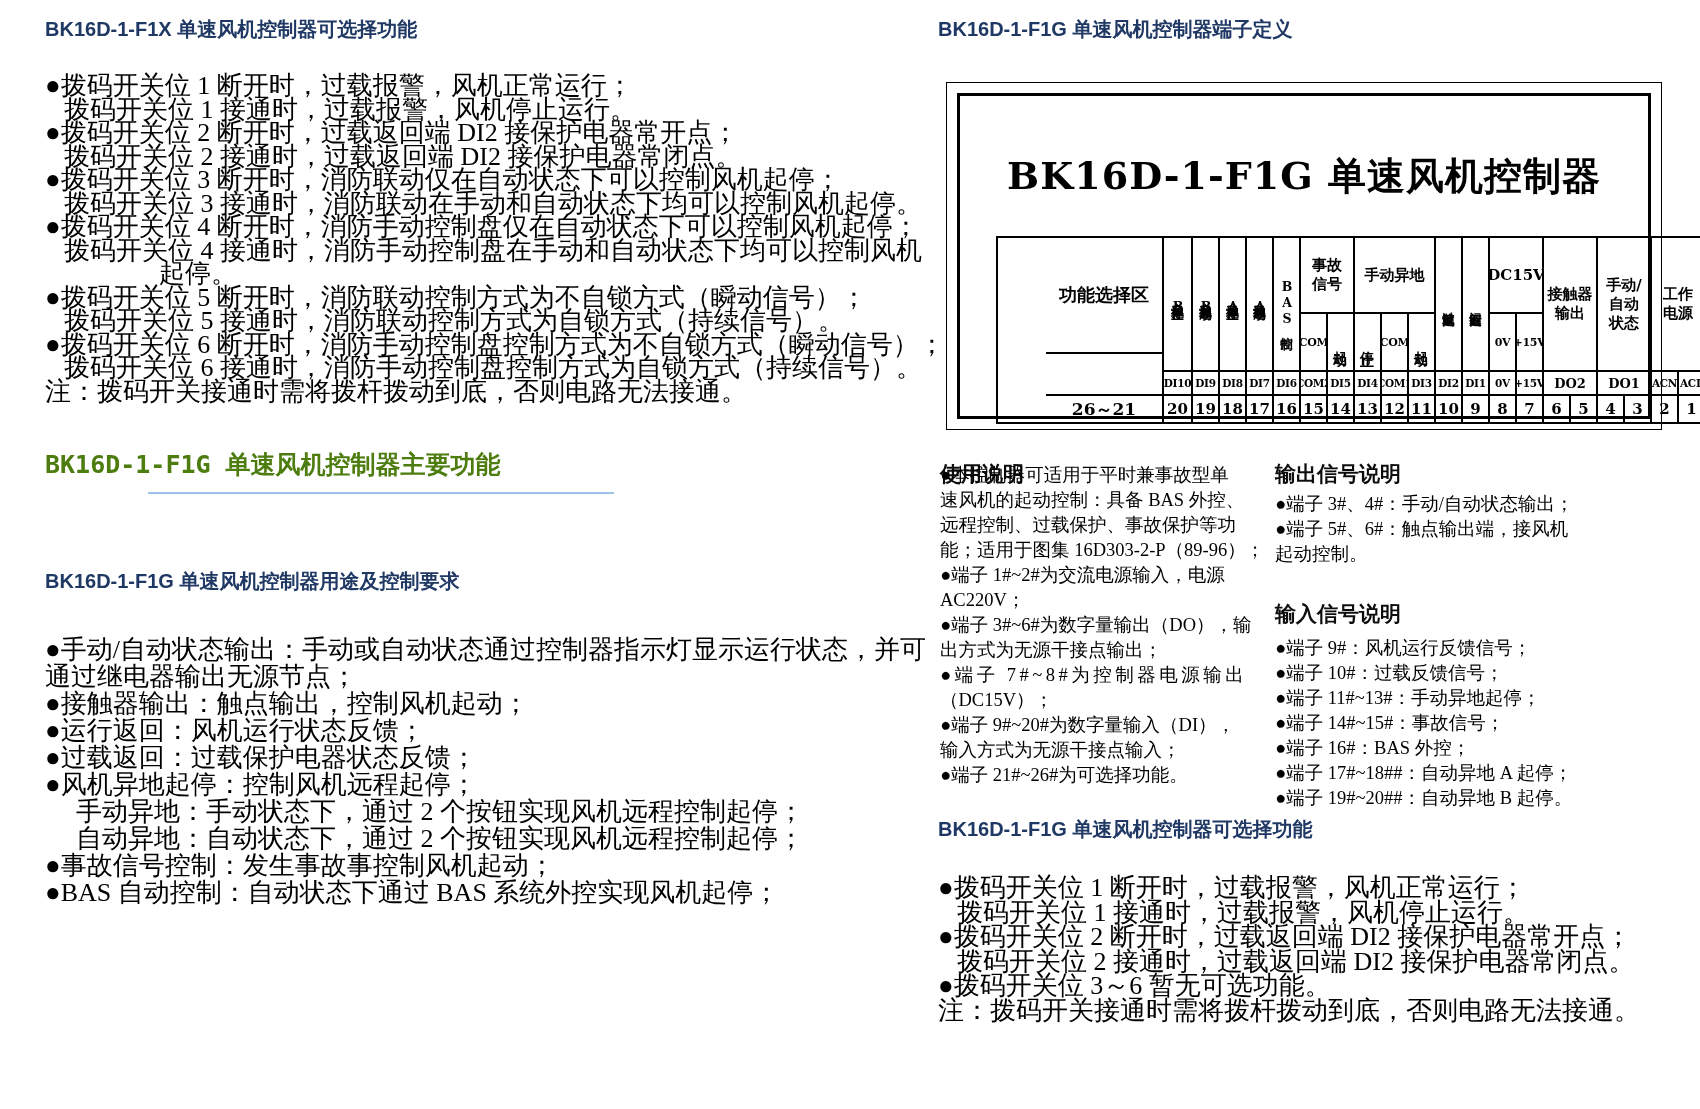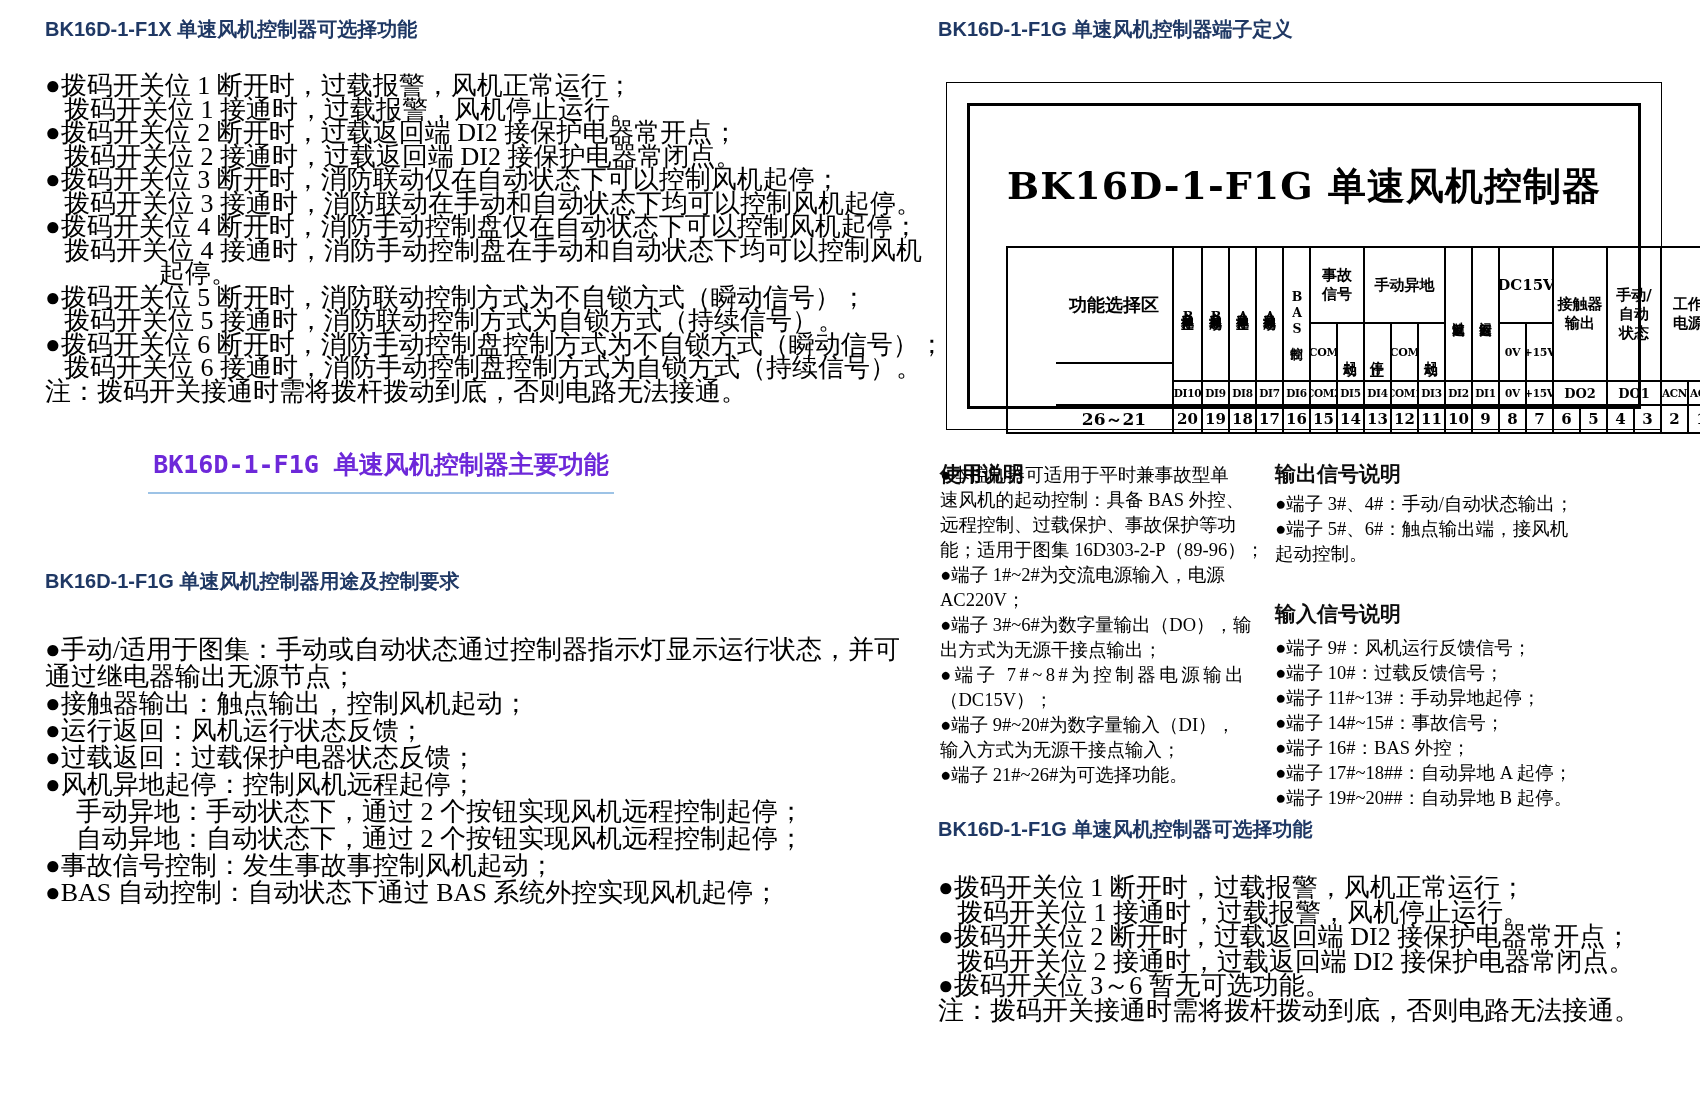--- a/index.html
+++ b/index.html
@@ -10,21 +10,21 @@
   }
   .abs { position:absolute; }
 
   
   .h-navy {
     font-family:"Liberation Sans","DejaVu Sans",sans-serif;
     font-weight:700; font-size:20px; color:#1f3864; white-space:nowrap;text-align:center;
   }
   .h-blue-center {
     font-family:"DejaVu Sans Mono","Liberation Sans",sans-serif;
-    font-weight:700; font-size:25px; color:#6d28d9; text-align:center; white-space:nowrap;
+    font-weight:700; font-size:25px; color:#4d7c0f; white-space:nowrap;
   }
   .underline-blue {
     border-bottom:2.5px solid #9dc3e6; height:0;
   }
   .h-black {
     font-family:"Liberation Sans","DejaVu Sans",sans-serif;
     font-weight:700; font-size:21px; color:#0d0d0d; white-space:nowrap;
   }
 
   
@@ -32,21 +32,21 @@
   .list1 .line { height:23.5px; }
   .list2 .line { height:27px; line-height:27px; }
   .ulist .line { height:25px; line-height:25px; font-size:18.5px; }
   .blist .line { height:24.5px; line-height:24.5px; }
   .ind1 { margin-left:19px; }
   .ind2 { margin-left:31px; }
   .ind3 { margin-left:114px; }
   .spaced { letter-spacing:3.5px; }
 
   
-  .box { border:1.5px solid #000; padding:20px; background:#fff; }
+  .box { border:1.5px solid #000; padding:10px; background:#fff; }
   .box2 { border:3.5px solid #000; width:100%; height:100%; position:relative; }
   .dtitle {
     position:absolute; top:55px; left:0; width:100%; text-align:center;
     font-family:"DejaVu Serif",serif; font-weight:700; font-size:38px;
     letter-spacing:1px; white-space:nowrap;
   }
 
   
   .ttable {
     position:absolute; left:36px; top:140px; display:inline-flex;
@@ -100,21 +100,21 @@
     <div class="line ind1">拨码开关位 6 接通时，消防手动控制盘控制方式为自锁方式（持续信号）。</div>
     <div class="line">注：拨码开关接通时需将拨杆拨动到底，否则电路无法接通。</div>
   </div>
 
   <div class="abs h-blue-center" style="left:45px; top:448px; width:672px;">BK16D-1-F1G 单速风机控制器主要功能</div>
   <div class="abs underline-blue" style="left:148px; top:492px; width:466px;"></div>
 
   <div class="abs h-navy" style="left:45px; top:568px;">BK16D-1-F1G 单速风机控制器用途及控制要求</div>
 
   <div class="abs list2" style="left:45px; top:636px; width:672px;">
-    <div class="line">●手动/适用于图集：手动或自动状态通过控制器指示灯显示运行状态，并可</div>
+    <div class="line">●手动/自动状态输出：手动或自动状态通过控制器指示灯显示运行状态，并可</div>
     <div class="line">通过继电器输出无源节点；</div>
     <div class="line">●接触器输出：触点输出，控制风机起动；</div>
     <div class="line">●运行返回：风机运行状态反馈；</div>
     <div class="line">●过载返回：过载保护电器状态反馈；</div>
     <div class="line">●风机异地起停：控制风机远程起停；</div>
     <div class="line ind2">手动异地：手动状态下，通过 2 个按钮实现风机远程控制起停；</div>
     <div class="line ind2">自动异地：自动状态下，通过 2 个按钮实现风机远程控制起停；</div>
     <div class="line">●事故信号控制：发生事故事控制风机起动；</div>
     <div class="line">●BAS 自动控制：自动状态下通过 BAS 系统外控实现风机起停；</div>
   </div>

